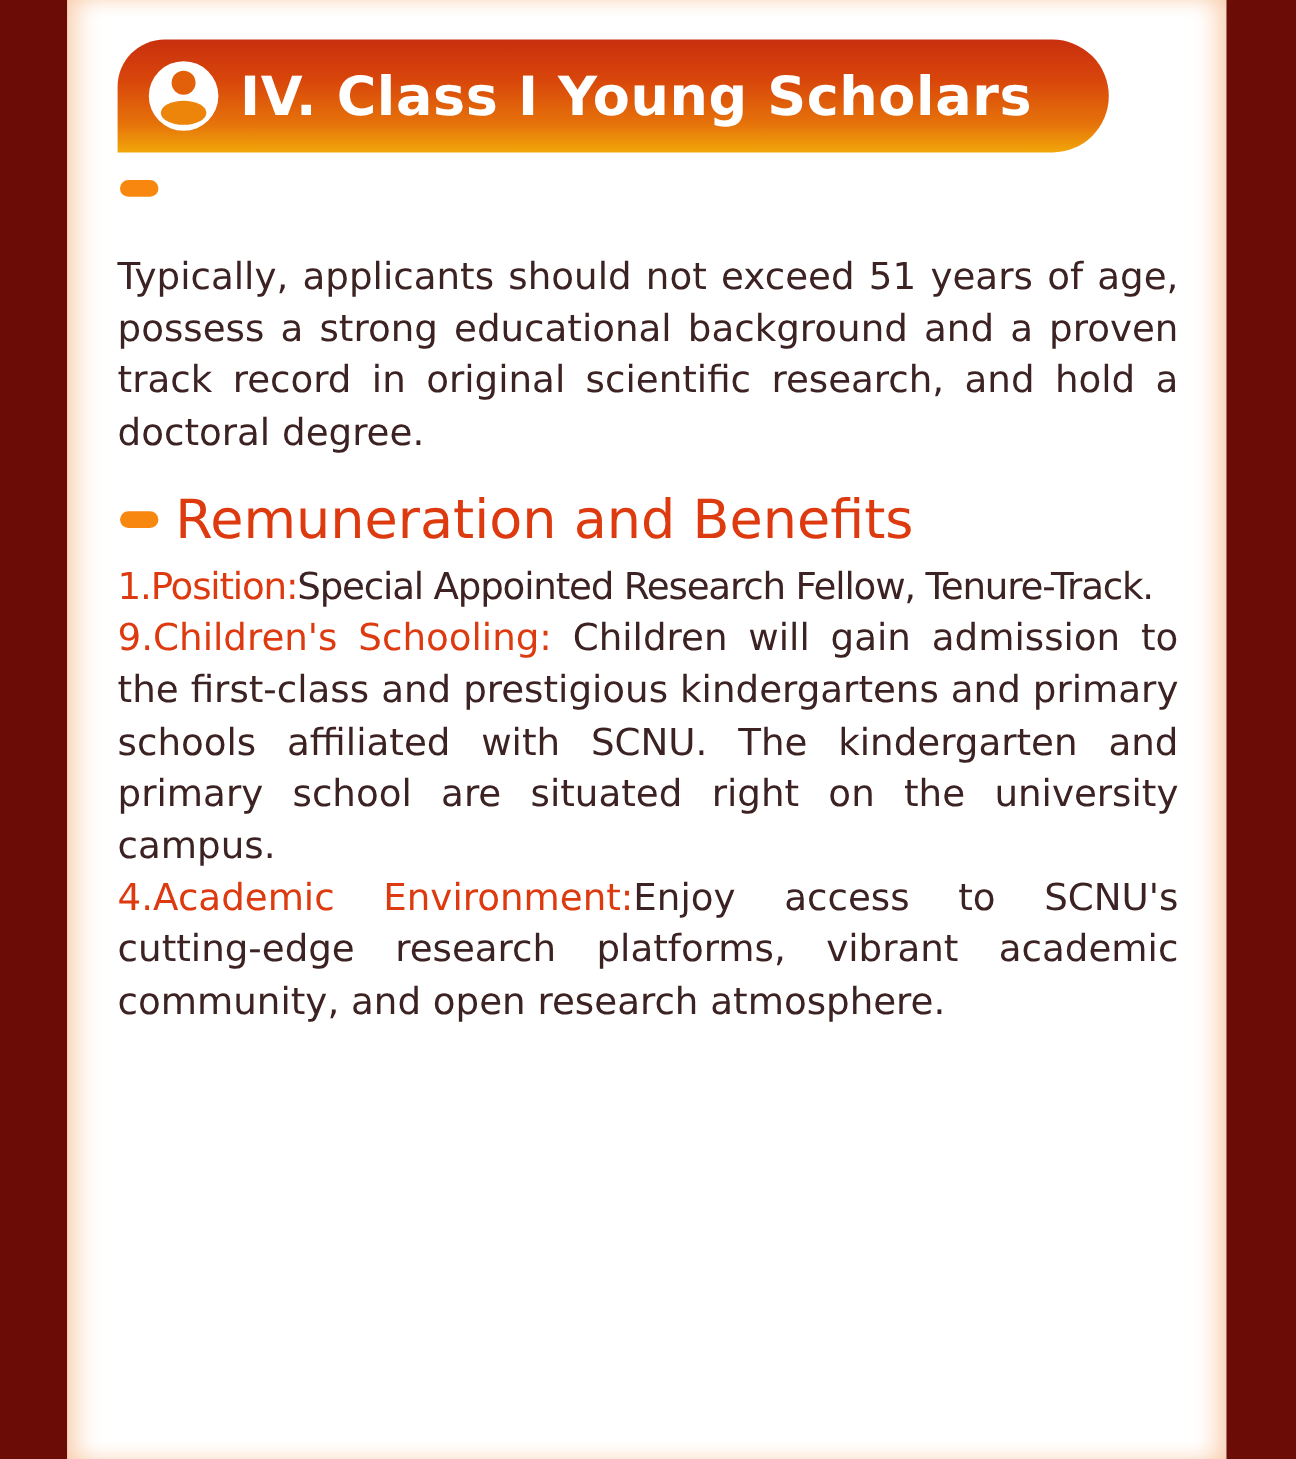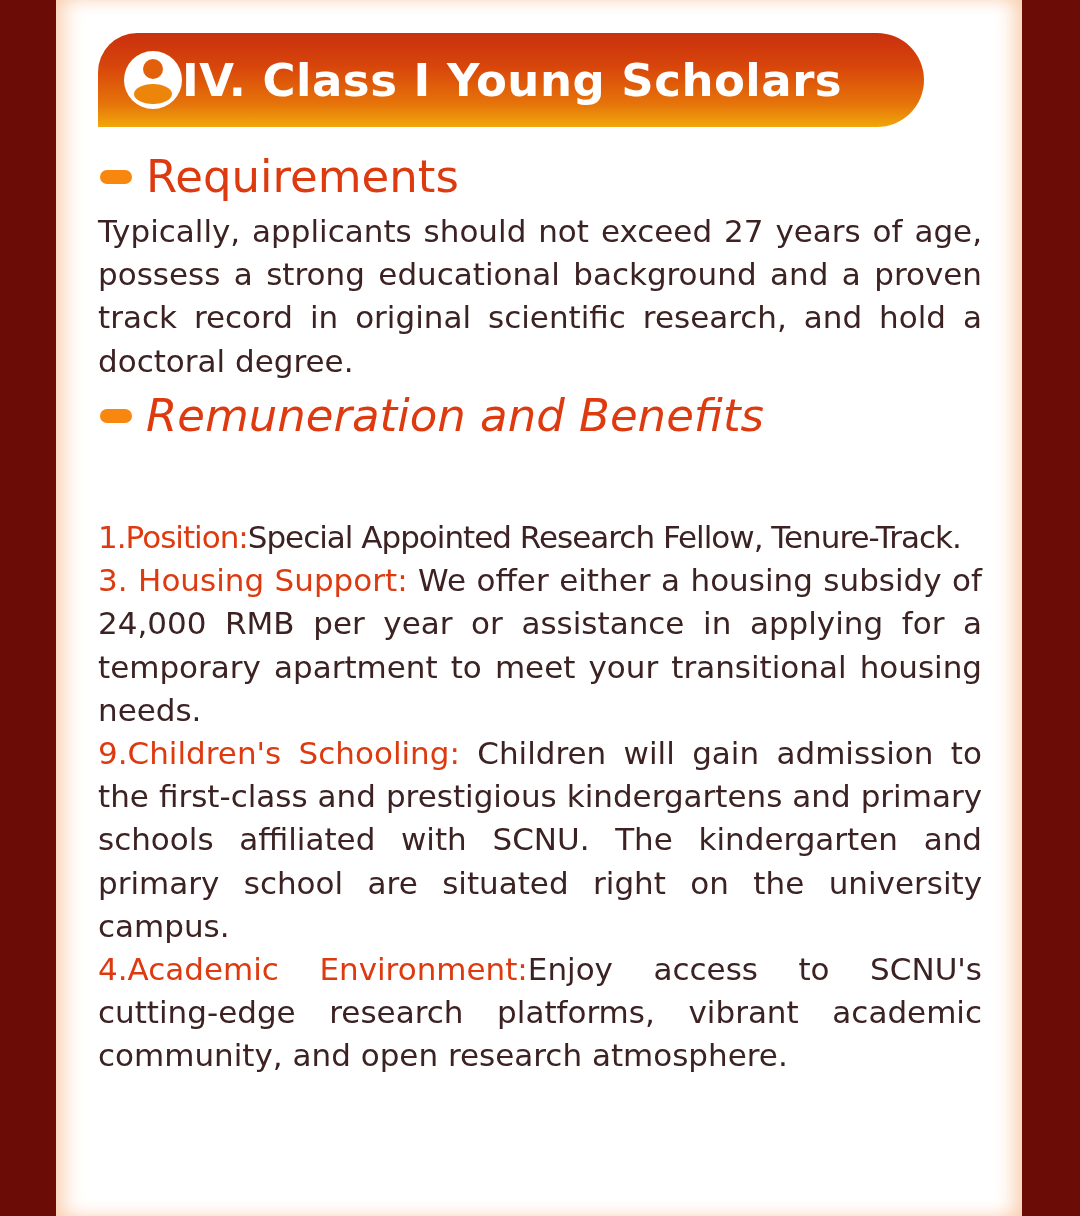--- a/index.html
+++ b/index.html
@@ -25,72 +25,68 @@
   }
   .banner .icon .head {
     position: absolute; left: 19px; top: 8px; width: 20px; height: 20px; border-radius: 50%;
     background: #e3600b;
   }
   .banner .icon .body {
     position: absolute; left: 10px; top: 33px; width: 38px; height: 20px; border-radius: 50%;
     background: #ec850a;
   }
   .banner .title {
-    color: #fff; font-weight: bold; font-size: 45px; letter-spacing: 0.5px;
+    margin-left: 18px; color: #fff; font-weight: bold; font-size: 45px; letter-spacing: 0.5px;
     font-family: "DejaVu Sans", sans-serif;
   }
   .section-head {
     position: absolute; left: 100px; display: flex; align-items: center;
   }
   .section-head .dash {
     width: 32px; height: 14px; border-radius: 7px; background: #f7870f; margin-right: 14px;
   }
   .section-head .label {
     color: #dd3a10; font-size: 45px; font-weight: normal;
     font-family: "DejaVu Sans", sans-serif;
   }
   .text {
     position: absolute; left: 98px; width: 884px;
     color: #3c2222; font-size: 31px; line-height: 43.2px; text-align: justify;
     font-family: "DejaVu Sans", sans-serif;
   }
   .text .hl { color: #dd3a10; }
-  .condensed { letter-spacing: -1px; margin-top: 48px; }
+  .condensed { letter-spacing: -1px; }
 </style>
 </head>
 <body>
 
 <div class="panel"></div>
 
 <div class="banner">
   <div class="icon">
     <div class="head"></div>
     <div class="body"></div>
   </div>
   <div class="title">IV. Class I Young Scholars</div>
 </div>
 
 <div class="section-head" style="top:150px;">
   <div class="dash"></div>
-  <div class="label">Requirements</div>
 </div>
 
-<div class="text" style="top:210px;">Typically, applicants should not exceed 27 years of age, possess a strong educational background and a proven track record in original scientific research, and hold a doctoral degree.</div>
+<div class="text" style="top:210px;">Typically, applicants should not exceed 51 years of age, possess a strong educational background and a proven track record in original scientific research, and hold a doctoral degree.</div>
 
-<div class="section-head" style="top:389px;font-style:italic;">
+<div class="section-head" style="top:406px;">
   <div class="dash"></div>
   <div class="label">Remuneration and Benefits</div>
 </div>
 
 <div class="text" style="top:468px;">
   <div class="condensed">
     <span class="hl">1.Position:</span><span>Special Appointed Research Fellow, Tenure-Track.</span>
-  </div>
-  <div>
-    <span class="hl">3. Housing Support: </span><span>We offer either a housing subsidy of 24,000 RMB per year or assistance in applying for a temporary apartment to meet your transitional housing needs.</span>
   </div>
   <div>
     <span class="hl">9.Children's Schooling: </span><span>Children will gain admission to the first-class and prestigious kindergartens and primary schools affiliated with SCNU. The kindergarten and primary school are situated right on the university campus.</span>
   </div>
   <div>
     <span class="hl">4.Academic Environment:</span><span>Enjoy access to SCNU's cutting-edge research platforms, vibrant academic community, and open research atmosphere.</span>
   </div>
 </div>
 
 </body></html>

